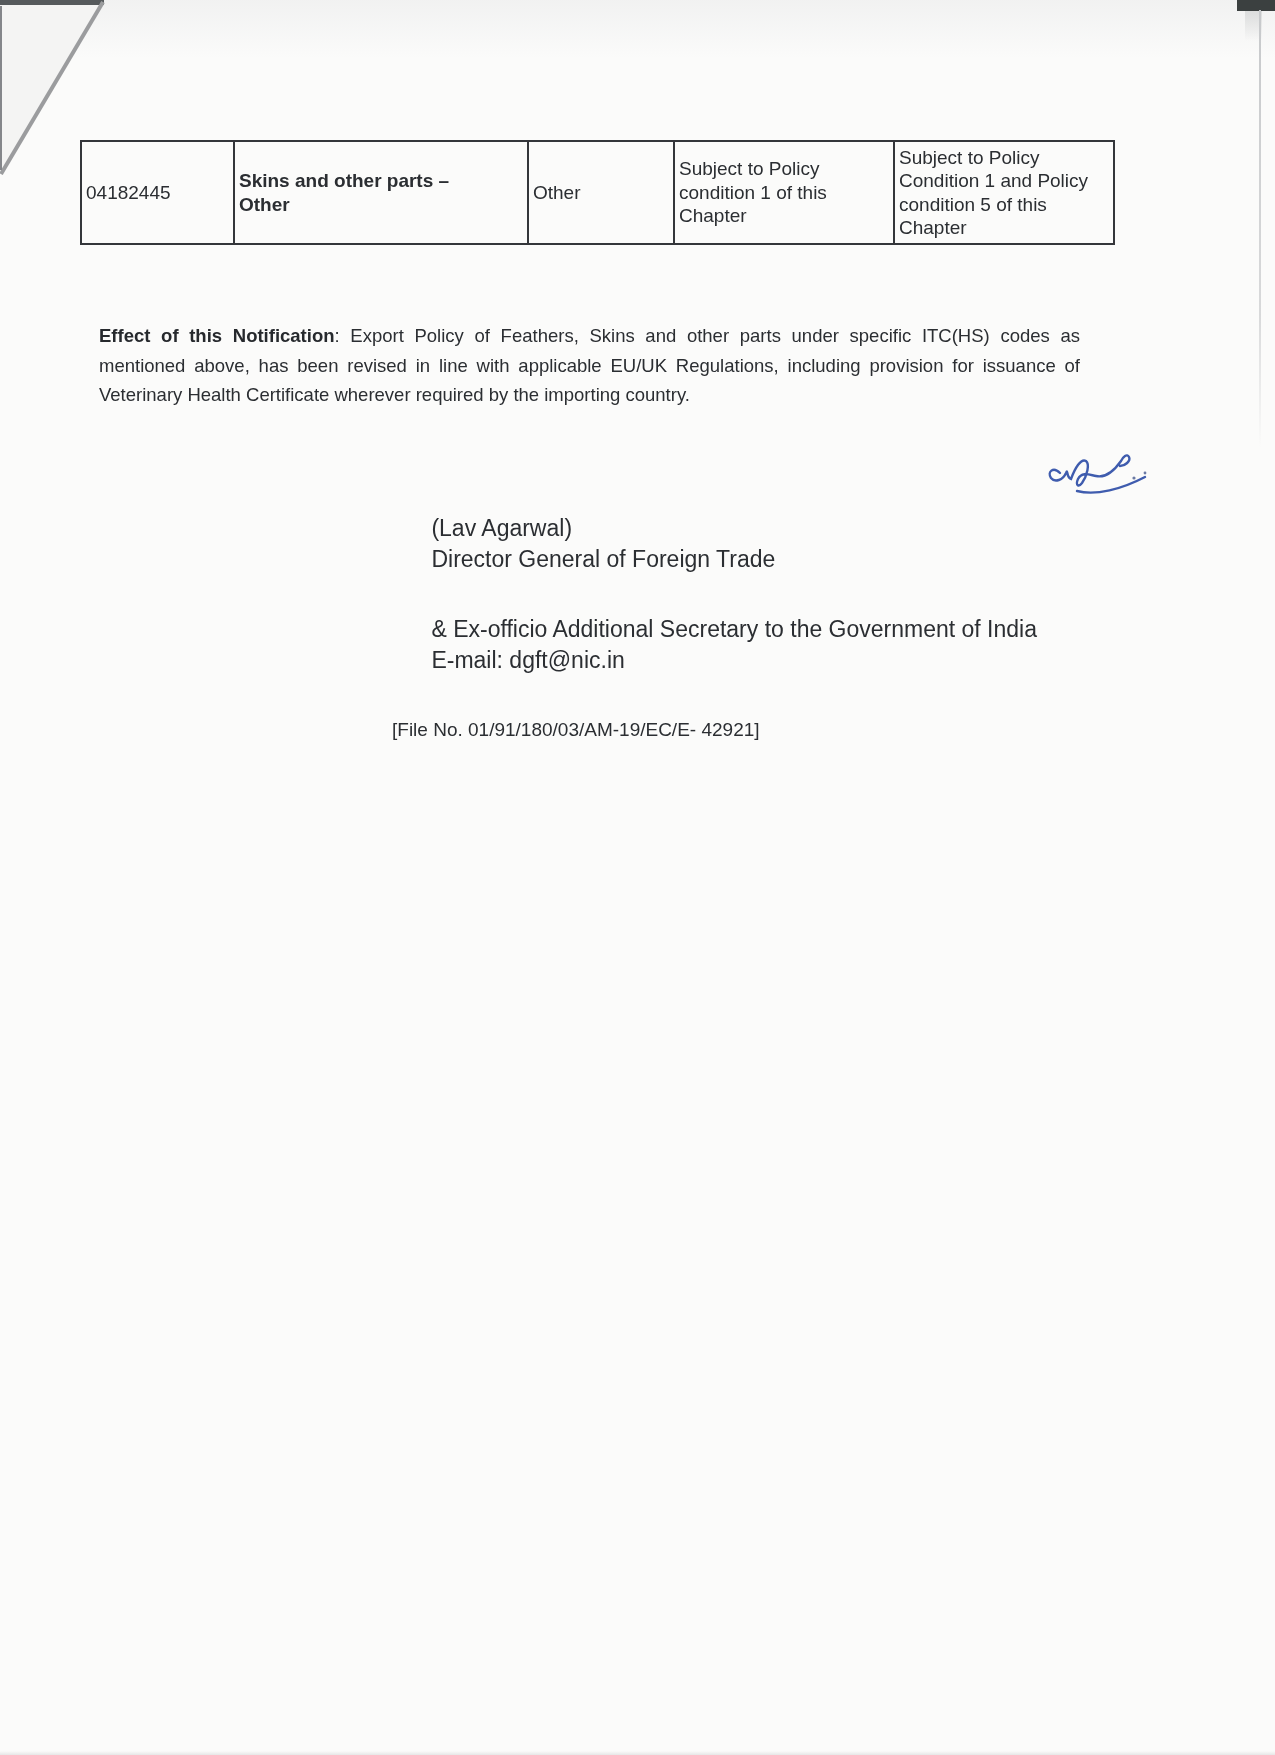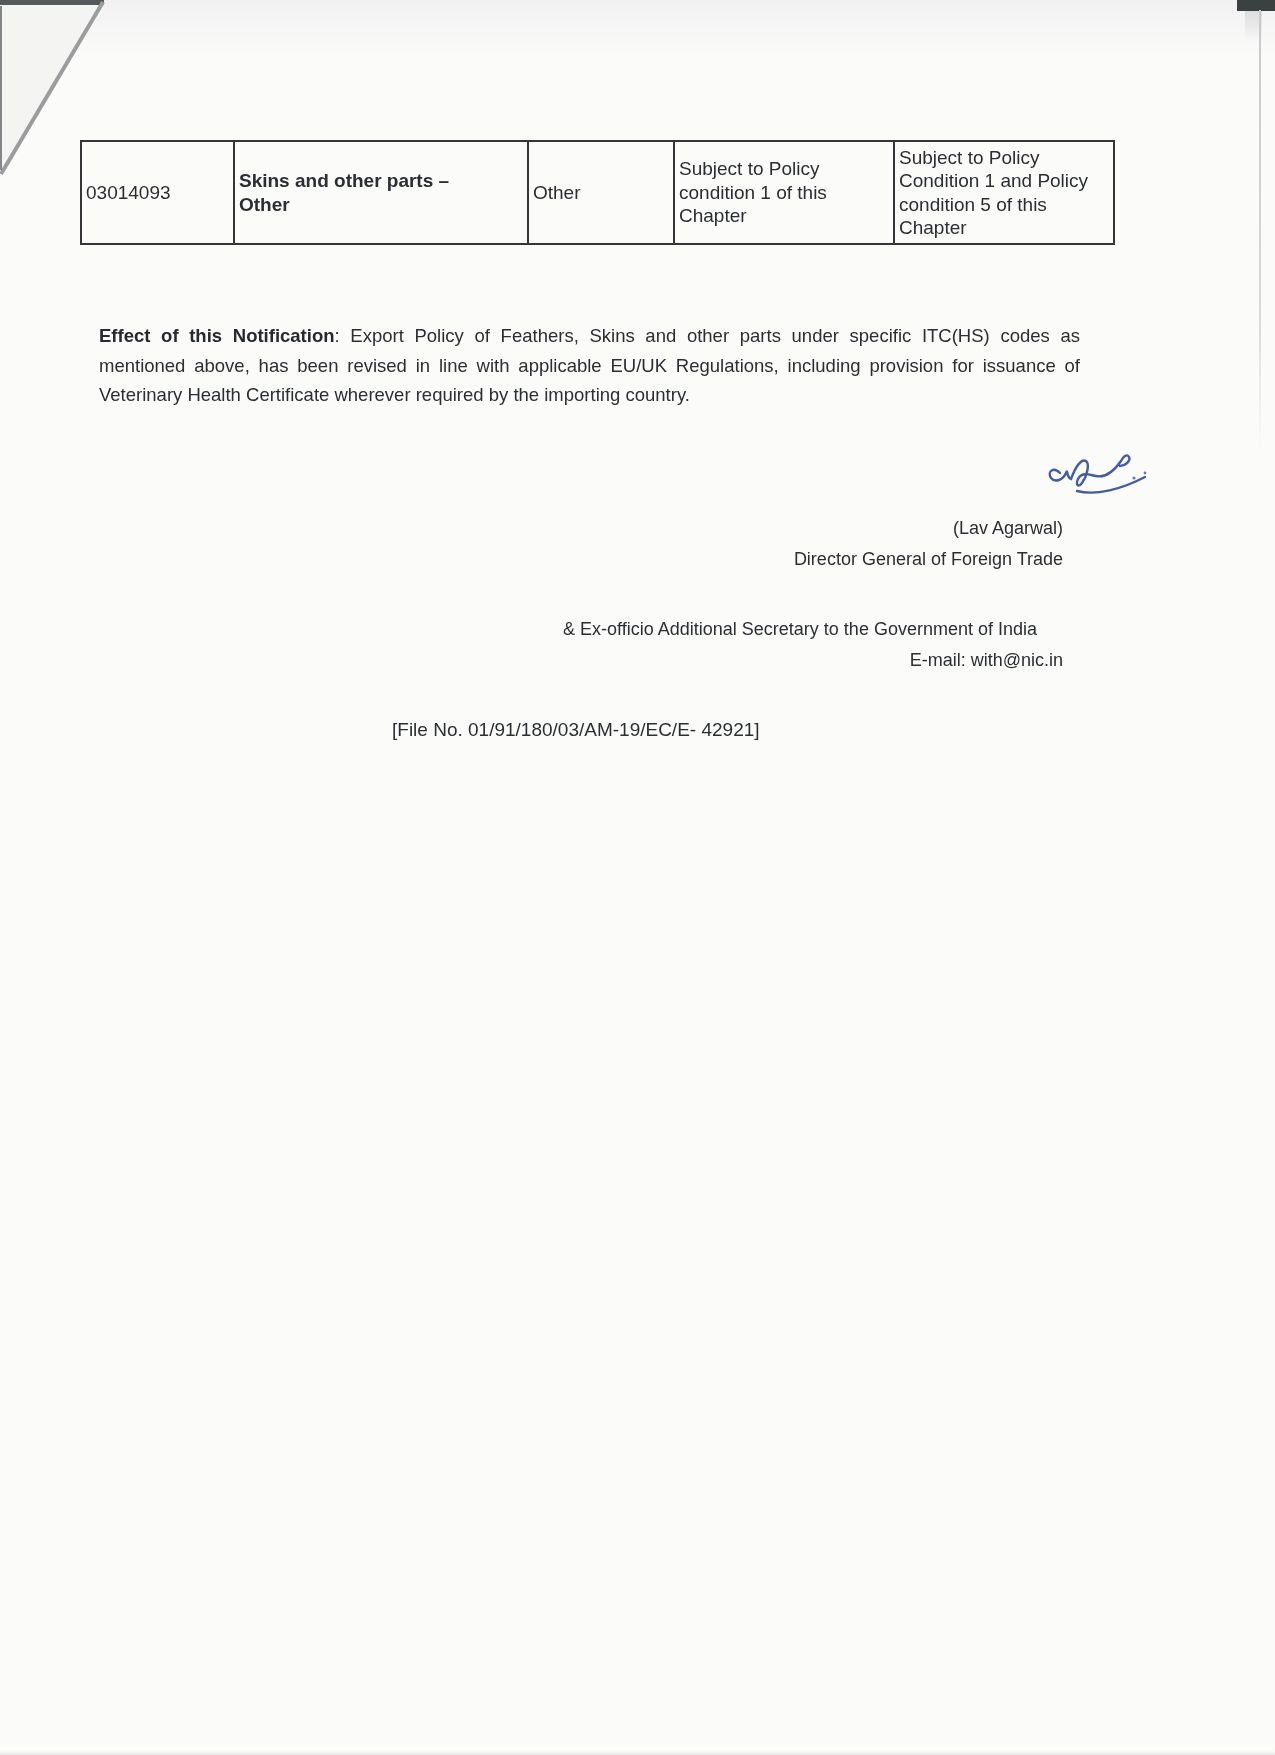--- a/index.html
+++ b/index.html
@@ -55,22 +55,22 @@
     margin:0;
   }
   .effect strong{font-weight:bold;color:#26292d;}
 
   
   .signature{position:absolute;left:1046px;top:449px;width:104px;height:56px;}
 
   
   .signatory{
     position:absolute;right:212px;top:513px;
-    text-align:right;
-    font-size:18px;line-height:30.6px;
+    text-align:left;
+    font-size:23px;line-height:30.6px;
     color:#2b2e32;
     white-space:nowrap;
   }
   .signatory .indent-line{padding-right:26px;margin-top:40px;}
 
   
   .file-ref{
     position:absolute;left:392px;top:719px;
     font-size:19px;color:#2b2e32;
   }
@@ -88,21 +88,21 @@
   </svg>
 
   <div class="corner-block"></div>
   <div class="corner-smudge"></div>
   <div class="right-edge-line"></div>
   <div class="bottom-shade"></div>
 
   <table class="policy">
     <tbody>
       <tr>
-        <td class="c-code">03014093</td>
+        <td class="c-code">04182445</td>
         <td class="c-desc">Skins and other parts –
 Other</td>
         <td class="c-policy">Other</td>
         <td class="c-cond-a">Subject to Policy condition 1 of this Chapter</td>
         <td class="c-cond-b">Subject to Policy Condition 1 and Policy condition 5 of this Chapter</td>
       </tr>
     </tbody>
   </table>
 
   <p class="effect"><strong>Effect of this Notification</strong><span>: Export Policy of Feathers, Skins and other parts under specific ITC(HS) codes as mentioned above, has been revised in line with applicable EU/UK Regulations, including provision for issuance of Veterinary Health Certificate wherever required by the importing country.</span></p>
@@ -115,18 +115,18 @@
     <g fill="#6b7aa5">
       <circle cx="88" cy="29" r="1.6"></circle>
       <circle cx="99" cy="24" r="1.4"></circle>
     </g>
   </svg>
 
   <div class="signatory">
     <div>(Lav Agarwal)</div>
     <div>Director General of Foreign Trade</div>
     <div class="indent-line">&amp; Ex-officio Additional Secretary to the Government of India</div>
-    <div>E-mail: with@nic.in</div>
+    <div>E-mail: dgft@nic.in</div>
   </div>
 
   <div class="file-ref">[File No. 01/91/180/03/AM-19/EC/E- 42921]</div>
 
 </div>
 
 </body></html>

